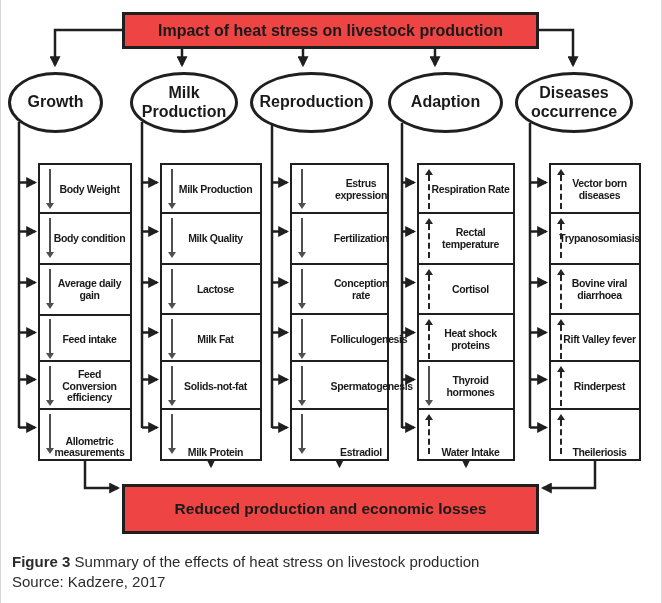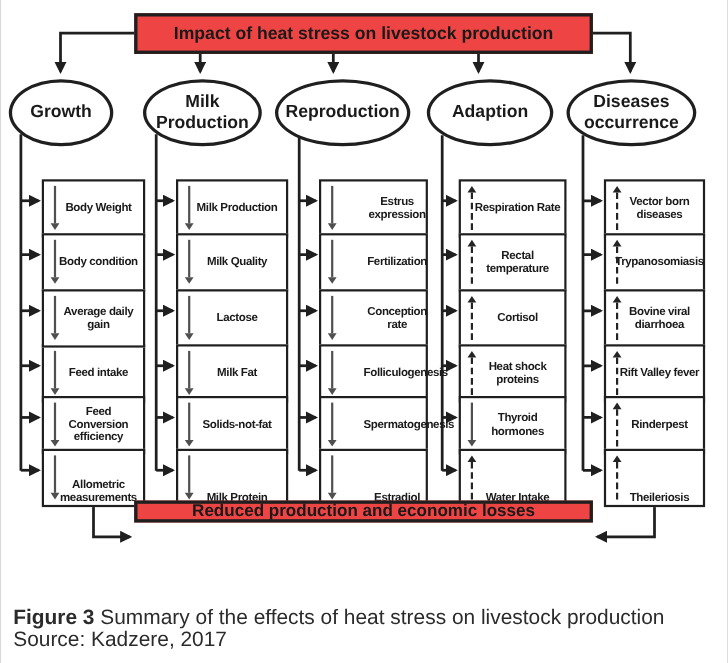--- a/index.html
+++ b/index.html
@@ -10,21 +10,21 @@
   .edge-line{position:absolute;top:0;width:1px;height:603px;background:#d9d9d9;}
   #edge-left{left:0;} #edge-right{right:0;}
   svg.connectors{position:absolute;left:0;top:0;z-index:1;}
   .bigbox{
     position:absolute;left:122px;width:417px;box-sizing:border-box;z-index:2;
     background:#ef4444;border:3px solid #1f1f1f;
     display:flex;align-items:center;justify-content:center;
     font-weight:bold;text-align:center;
   }
   #topbox{top:12px;height:37px;font-size:16px;}
-  #bottombox{top:455px;height:20px;font-size:15.5px;}
+  #bottombox{top:484px;height:50px;font-size:15.5px;}
   .ell{
     position:absolute;top:72px;height:61px;box-sizing:border-box;z-index:2;
     background:#fff;border:3px solid #1f1f1f;border-radius:50%;
     display:flex;align-items:center;justify-content:center;
     font-weight:bold;font-size:16px;line-height:1.15;text-align:center;
   }
   .ell span{padding:0 15px;}
   #ell-growth{left:8px;width:95px;}
   #ell-milk{left:130px;width:108px;}
   #ell-repro{left:250px;width:123px;}
@@ -40,21 +40,21 @@
   .c1{left:38px;width:94px;} .c2{left:160px;width:102px;} .c3{left:290px;width:99px;padding-left:34px;}
   .c4{left:417px;width:98px;} .c5{left:549px;width:92px;}
   .r1{top:163px;} .r2{top:212px;} .r3{top:263px;} .r4{top:313px;} .r5{top:360px;} .r6{top:408px;align-items:flex-end;}
   .icon{position:absolute;left:5px;top:4px;bottom:5px;width:9px;
     display:flex;flex-direction:column;align-items:center;}
   .icon i{display:block;}
   .icon.down .stem{flex:1;width:2px;background:#4f4f4f;}
   .icon.down .head{width:0;height:0;border-left:4px solid transparent;border-right:4px solid transparent;border-top:6px solid #4f4f4f;}
   .icon.up .head{width:0;height:0;border-left:4px solid transparent;border-right:4px solid transparent;border-bottom:6px solid #242424;}
   .icon.up .stem{flex:1;width:0;border-left:2px dashed #242424;}
-  #caption{position:absolute;left:12px;top:552px;font-size:19px;line-height:20px;color:#2b2b2b;z-index:2;}
+  #caption{position:absolute;left:12px;top:552px;font-size:15px;line-height:20px;color:#2b2b2b;z-index:2;}
   #caption p{margin:0;}
 </style>
 </head>
 <body>
 
 <div id="stage">
   <div class="edge-line" id="edge-left"></div>
   <div class="edge-line" id="edge-right"></div>
 
   <svg class="connectors" width="662" height="603" viewBox="0 0 662 603">

